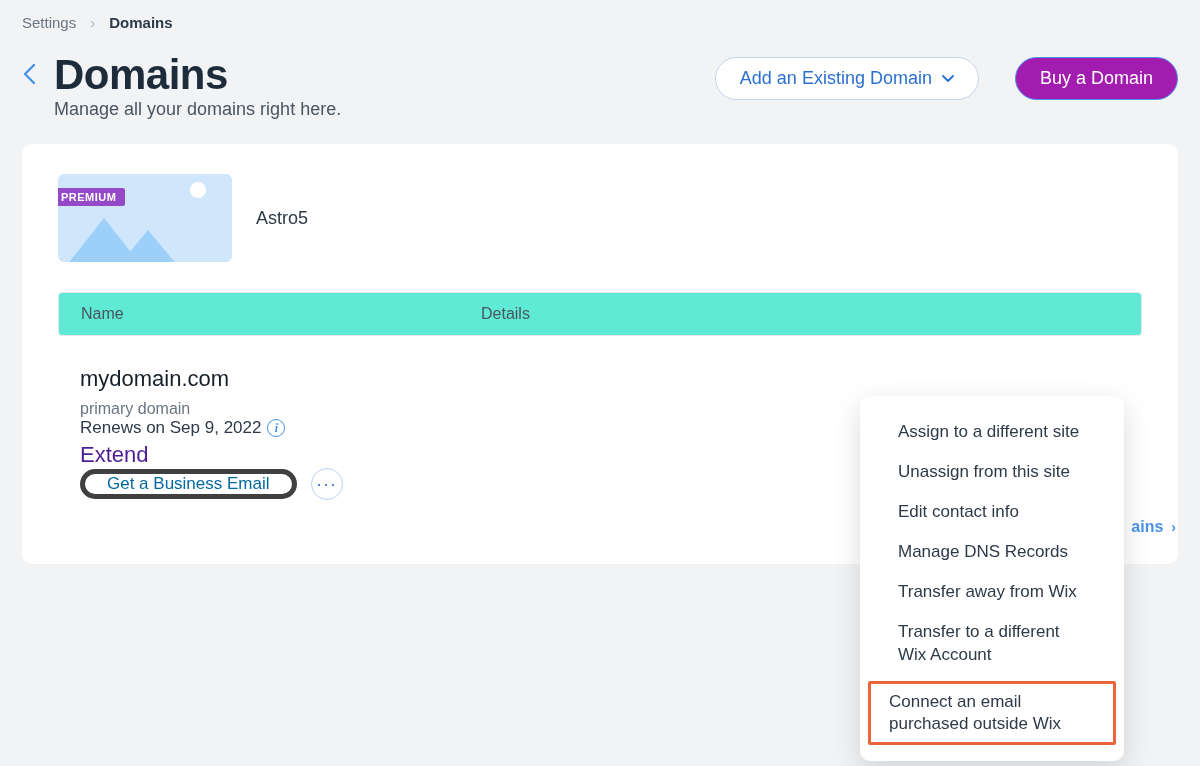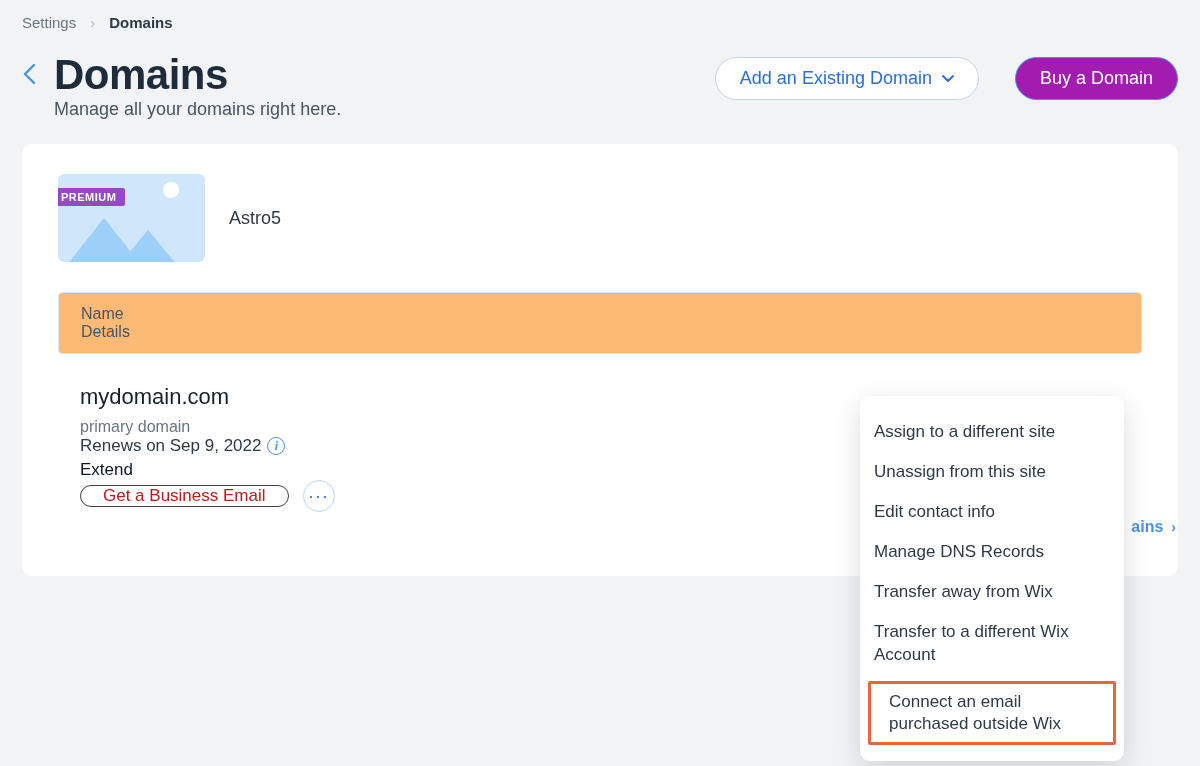--- a/index.html
+++ b/index.html
@@ -97,21 +97,21 @@
       position: relative;
     }
     .site-row {
       display: flex;
       align-items: center;
       gap: 24px;
       padding: 0 36px;
       margin-bottom: 30px;
     }
     .thumbnail {
-      width: 147px;
+      width: 174px;
       height: 88px;
       background: #d0e7fb;
       border-radius: 6px;
       position: relative;
       overflow: hidden;
     }
     .thumbnail .sun {
       position: absolute;
       top: 8px;
       right: 26px;
@@ -149,28 +149,27 @@
       padding: 3px 9px;
       border-radius: 2px;
       letter-spacing: 0.5px;
     }
     .site-name {
       font-size: 18px;
       color: #2e3a48;
     }
     .table-header {
       display: flex;
-      background: #fdba74;
+      background: #5eead4;
       border: 1px solid #e3e7eb;
       margin: 0 36px;
       padding: 12px 22px;
       border-radius: 4px;
       font-size: 16px;
       color: #4a5560;
-      flex-direction: column;
     }
     .col-name { width: 400px; }
     .col-details { flex: 1; }
     .table-row {
       display: flex;
       align-items: flex-start;
       margin: 0 36px;
       padding: 30px 22px 20px 22px;
       flex-direction: column;
     }
@@ -205,32 +204,32 @@
       color: #4a92e7;
       border-radius: 50%;
       font-size: 12px;
       font-weight: 700;
       align-items: center;
       justify-content: center;
       font-family: Georgia, serif;
       font-style: italic;
     }
     .extend-link {
-      color: #0f172a;
-      font-size: 17px;
+      color: #4c1d95;
+      font-size: 22px;
       cursor: pointer;
     }
     .actions-col {
       display: flex;
       align-items: center;
       gap: 14px;
     }
     .btn-small-outline {
-      border: 1px solid #404040;
-      color: #b91c1c;
+      border: 5px solid #404040;
+      color: #0369a1;
       background: #fff;
       border-radius: 24px;
       padding: 0 22px;
       font-size: 17px;
       cursor: pointer;
     }
     .more-btn {
       width: 32px;
       height: 32px;
       border: 1px solid #bcd4f1;
@@ -248,21 +247,21 @@
       right: 54px;
       top: 252px;
       width: 264px;
       background: #fff;
       border-radius: 10px;
       box-shadow: 0 8px 28px rgba(0,0,0,0.14);
       padding: 16px 0;
       z-index: 10;
     }
     .dropdown-item {
-      padding: 9px 14px;
+      padding: 9px 38px;
       font-size: 17px;
       color: #2e3a48;
       cursor: pointer;
       line-height: 1.3;
     }
     .dropdown-item.highlighted {
       border: 3px solid #e9663d;
       margin: 6px 8px 0 8px;
       padding: 7px 18px;
       border-radius: 2px;

